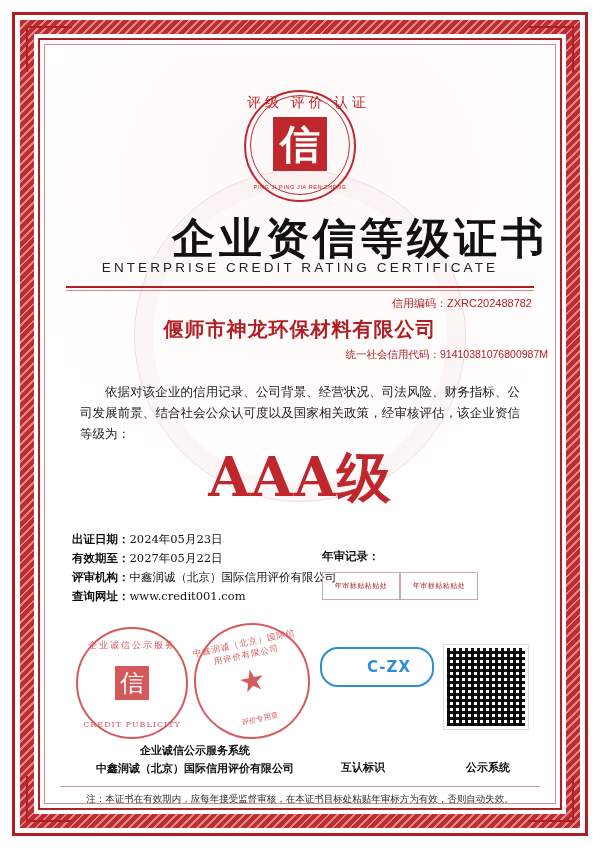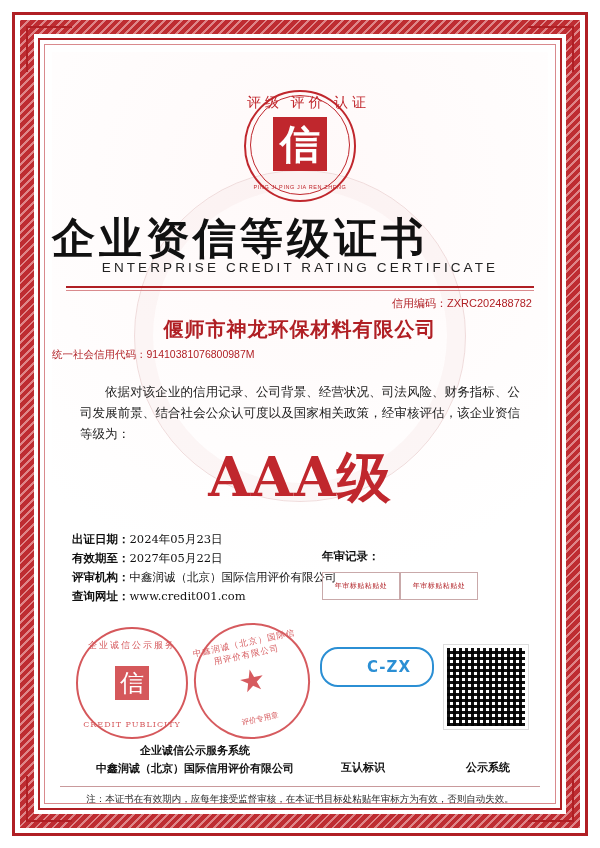--- a/index.html
+++ b/index.html
@@ -159,21 +159,21 @@
     letter-spacing: 0.6px;
     color: #c0272d;
     font-family: "Liberation Sans", sans-serif;
   }
 
   
   .title-cn {
     position: absolute;
     left: 0; right: 0;
     top: 158px;
-    text-align: left;
+    text-align: right;
     font-size: 43px;
     letter-spacing: 4px;
     color: #111111;
     font-family: "DejaVu Serif", serif;
     font-weight: bold;
   }
   .title-en {
     position: absolute;
     left: 0; right: 0;
     top: 208px;
@@ -219,21 +219,21 @@
     font-size: 20px;
     font-weight: bold;
     color: #b01f24;
     font-family: "DejaVu Serif", serif;
     letter-spacing: 1px;
   }
   .uscc {
     position: absolute;
     left: 0; right: 0;
     top: 296px;
-    text-align: left;
+    text-align: right;
     font-size: 10.5px;
     color: #b01f24;
     font-family: "Liberation Sans", sans-serif;
   }
 
   
   .body-text {
     position: absolute;
     left: 28px; right: 28px;
     top: 329px;

